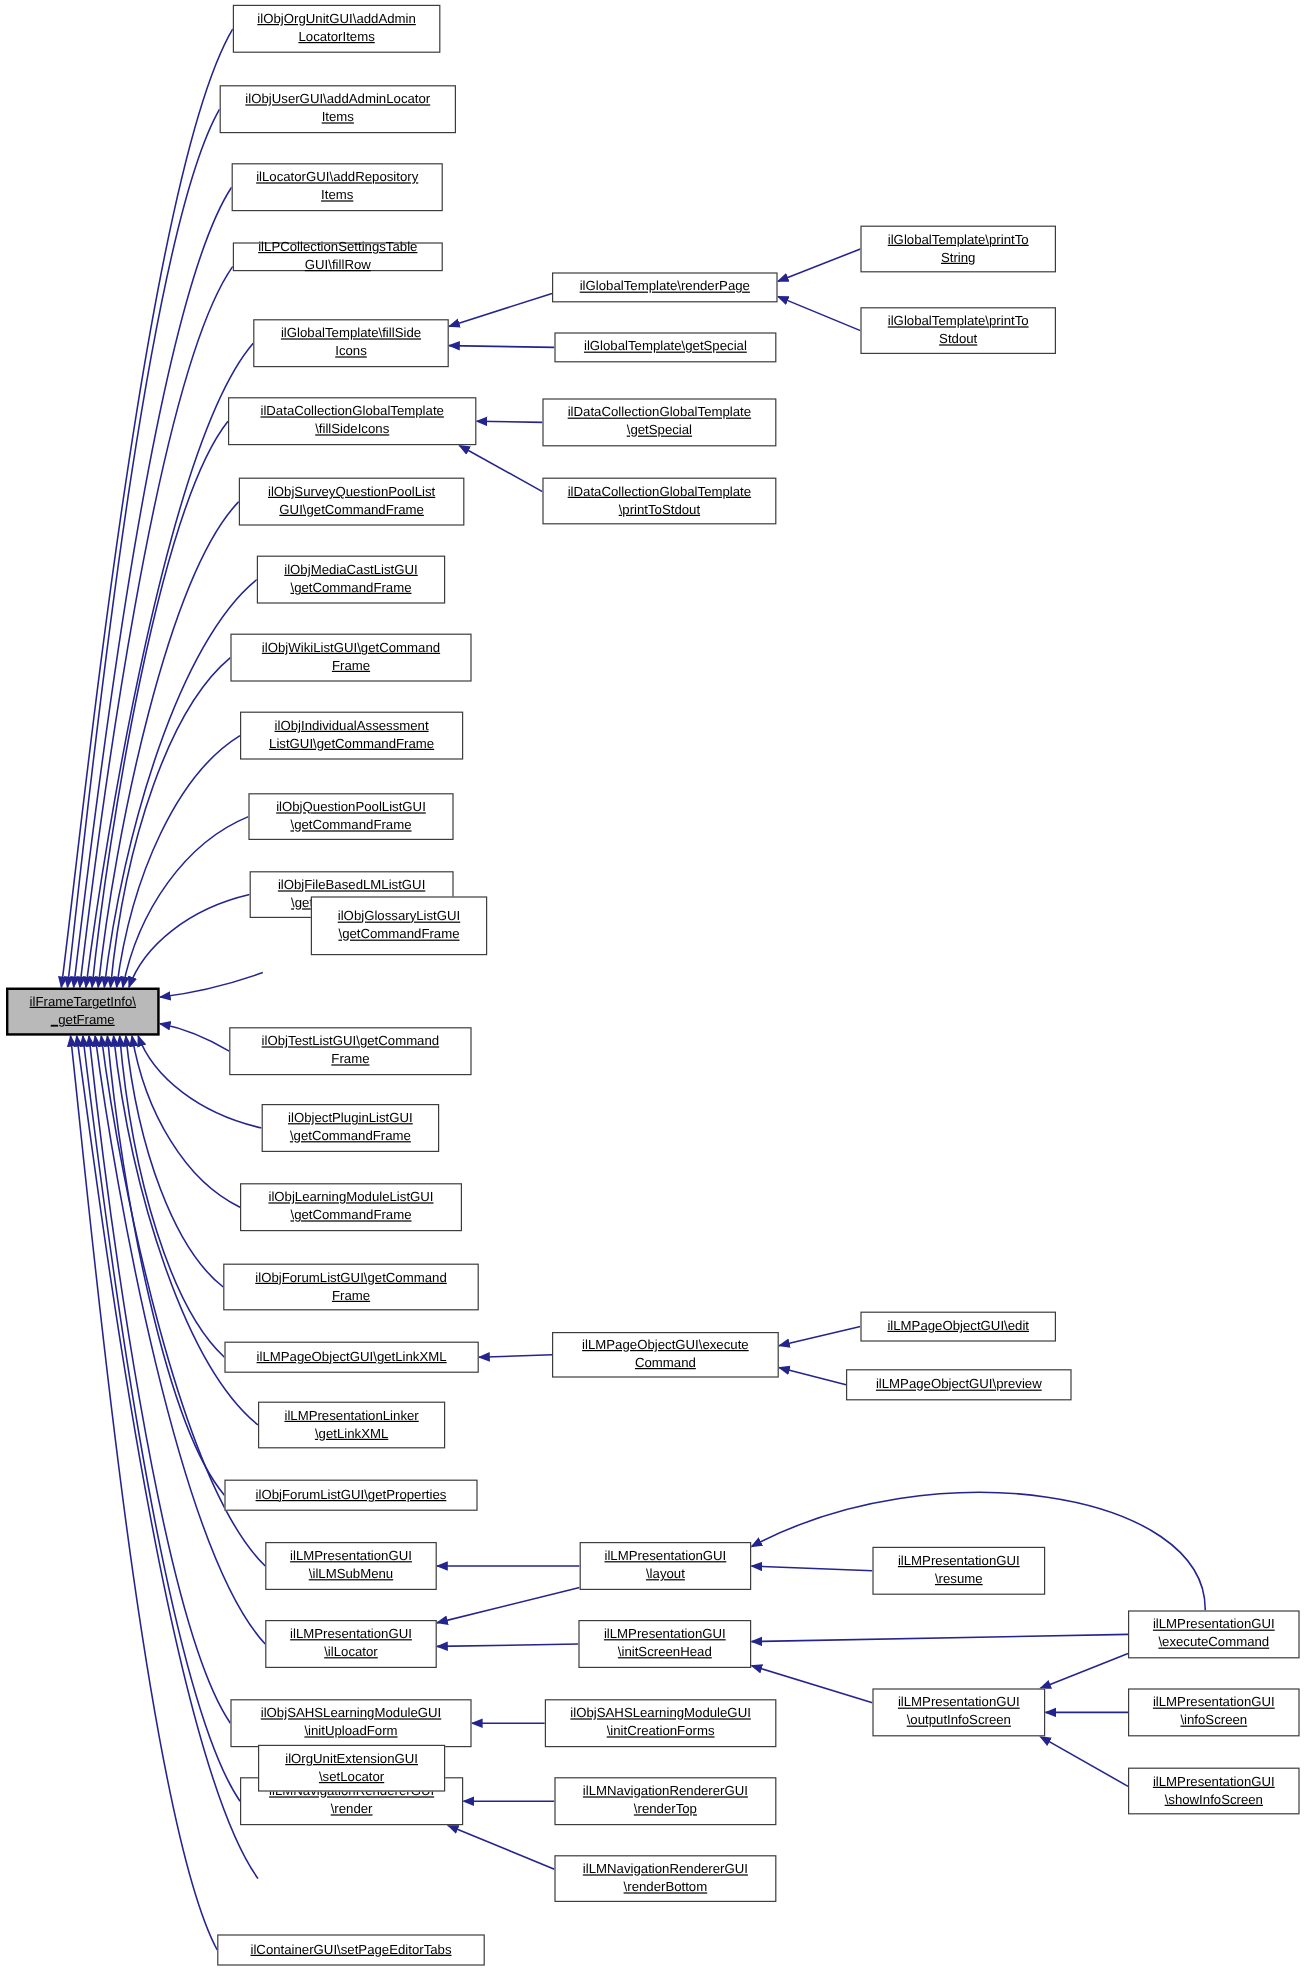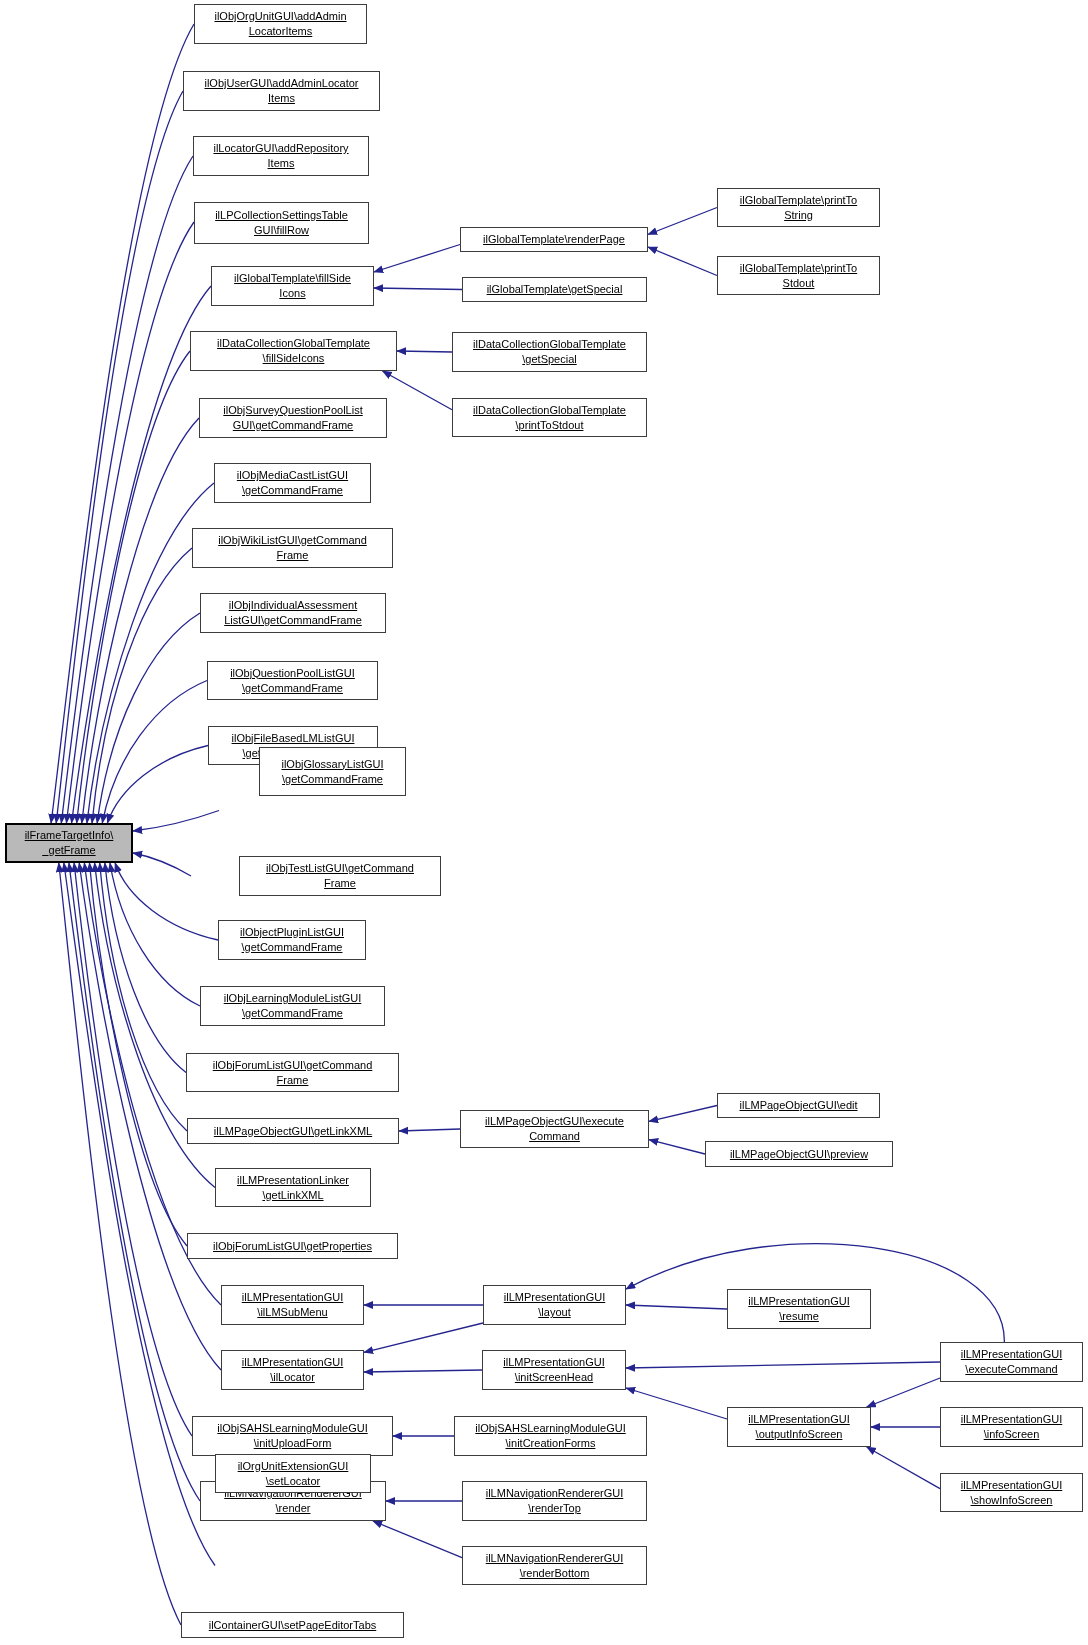--- a/index.html
+++ b/index.html
@@ -84,21 +84,21 @@
         <span>LocatorItems</span>
       </div>
       <div class="node" style="left: 183px; top: 71px; width: 197px; height: 40px;">
         <span>ilObjUserGUI\addAdminLocator</span>
         <span>Items</span>
       </div>
       <div class="node" style="left: 193px; top: 136px; width: 176px; height: 40px;">
         <span>ilLocatorGUI\addRepository</span>
         <span>Items</span>
       </div>
-      <div class="node" style="left: 194px; top: 202px; width: 175px; height: 42px; text-align: right;">
+      <div class="node" style="left: 194px; top: 202px; width: 175px; height: 24px; text-align: right;">
         <span>ilLPCollectionSettingsTable</span>
         <span>GUI\fillRow</span>
       </div>
       <div class="node" style="left: 211px; top: 266px; width: 163px; height: 40px;">
         <span>ilGlobalTemplate\fillSide</span>
         <span>Icons</span>
       </div>
       <div class="node" style="left: 190px; top: 331px; width: 207px; height: 40px;">
         <span>ilDataCollectionGlobalTemplate</span>
         <span>\fillSideIcons</span>
@@ -124,21 +124,21 @@
         <span>\getCommandFrame</span>
       </div>
       <div class="node" style="left: 208px; top: 726px; width: 170px; height: 39px; text-align: right;">
         <span>ilObjFileBasedLMListGUI</span>
         <span>\getCommandFrame</span>
       </div>
       <div class="node" style="left: 219px; top: 747px; width: 147px; height: 49px; margin-left: 40px;">
         <span>ilObjGlossaryListGUI</span>
         <span>\getCommandFrame</span>
       </div>
-      <div class="node" style="left: 191px; top: 856px; width: 202px; height: 40px; margin-left: 48px;">
+      <div class="node" style="left: 191px; top: 856px; width: 202px; height: 40px;">
         <span>ilObjTestListGUI\getCommand</span>
         <span>Frame</span>
       </div>
       <div class="node" style="left: 218px; top: 920px; width: 148px; height: 40px;">
         <span>ilObjectPluginListGUI</span>
         <span>\getCommandFrame</span>
       </div>
       <div class="node" style="left: 200px; top: 986px; width: 185px; height: 40px;">
         <span>ilObjLearningModuleListGUI</span>
         <span>\getCommandFrame</span>

